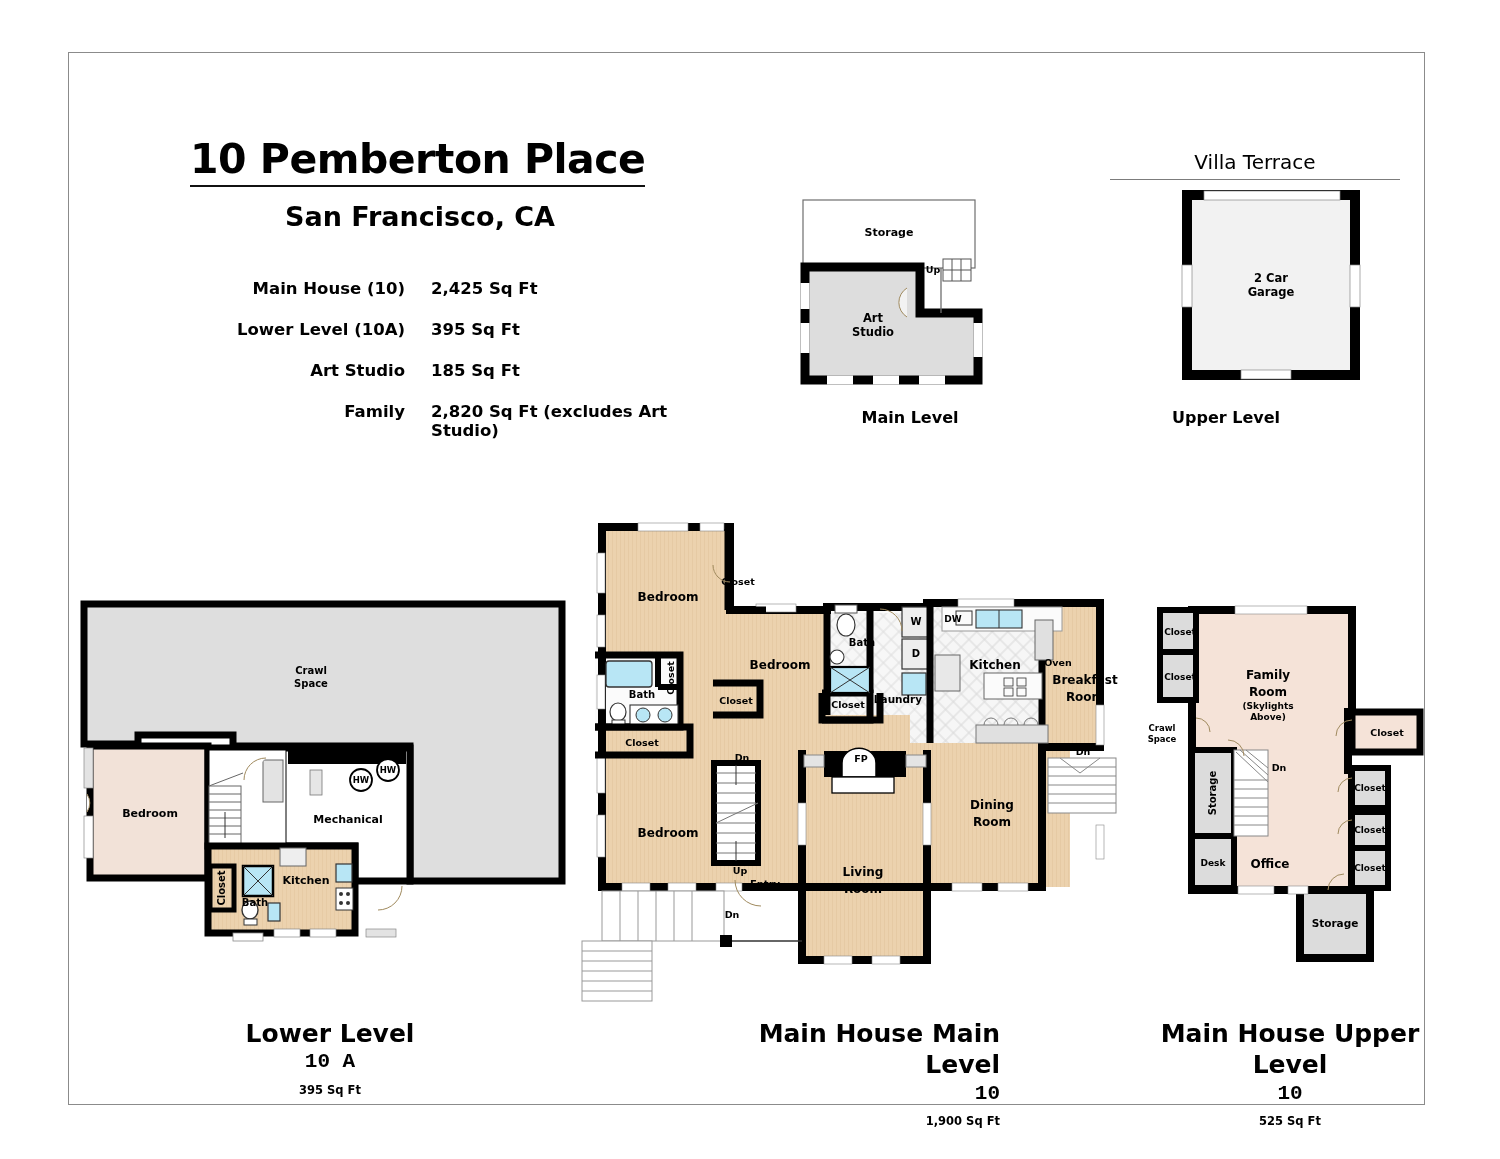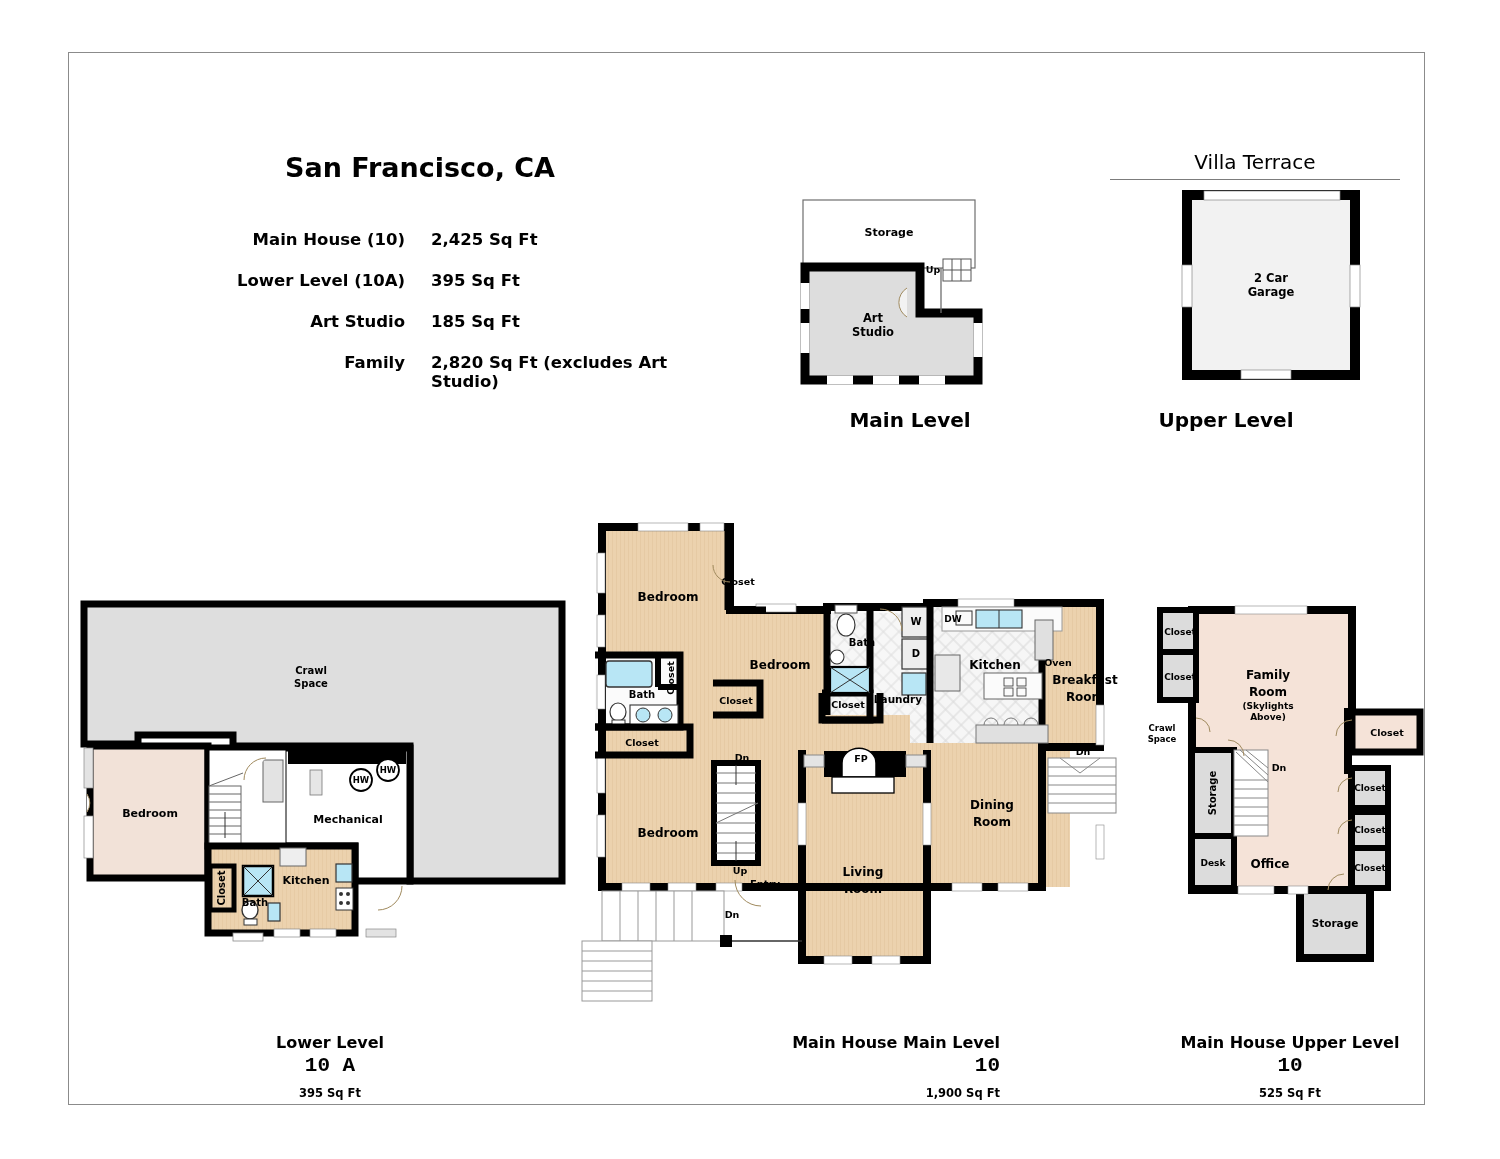--- a/index.html
+++ b/index.html
@@ -14,40 +14,41 @@
   #addr-line{font-size:41px;font-weight:bold;letter-spacing:-.5px;line-height:1.05;
        border-bottom:2px solid #111;display:inline-block;padding-bottom:4px;}
   #city-line{font-size:27px;font-weight:bold;text-align:center;width:460px;margin-top:14px;}
   #area-table{margin-top:36px;width:545px;border-collapse:collapse;}
   #area-table td{font-size:16.5px;font-weight:bold;padding:11px 0;vertical-align:top;}
   #area-table td.lbl{text-align:right;width:215px;padding-right:26px;}
   #area-table td.val{text-align:left;}
 
   
   .cap{position:absolute;text-align:center;font-weight:bold;}
-  .cap .l1{font-size:16px;line-height:1.25;margin-top:15px;}
+  .cap .l1{font-size:25px;line-height:1.25;}
   .cap .l2{font-size:21px;line-height:1.25;font-family:Liberation Mono, monospace;}
   .cap .l3{font-size:11.5px;margin-top:7px;}
-  .cap-sm{font-size:20px;font-weight:bold;text-align:center;position:absolute;}
+  .cap-sm{font-size:16px;font-weight:bold;text-align:center;position:absolute;}
 
   
   #villa-head{position:absolute;left:1110px;top:150px;width:290px;text-align:center;}
   #villa-head .t{font-size:20px;font-weight:normal;}
   #villa-head .rule{border-bottom:1.5px solid #7c7c7c;margin-top:5px;}
 
   svg{display:block;overflow:visible;}
   text{font-family:"DejaVu Sans","Liberation Sans",sans-serif;font-weight:bold;
        fill:#000;text-anchor:middle;dominant-baseline:middle;}
 </style>
 </head>
 <body>
 
 <div id="page-border"></div>
 
 <div class="blk" id="title-block">
+  <div id="addr-line">10 Pemberton Place</div>
   <div id="city-line">San Francisco, CA</div>
   <table id="area-table">
     <tbody>
         <tr>
       <td class="lbl">Main House (10)</td>
       <td class="val">2,425 Sq Ft</td>
     </tr>
     <tr>
       <td class="lbl">Lower Level (10A)</td>
       <td class="val">395 Sq Ft</td>

